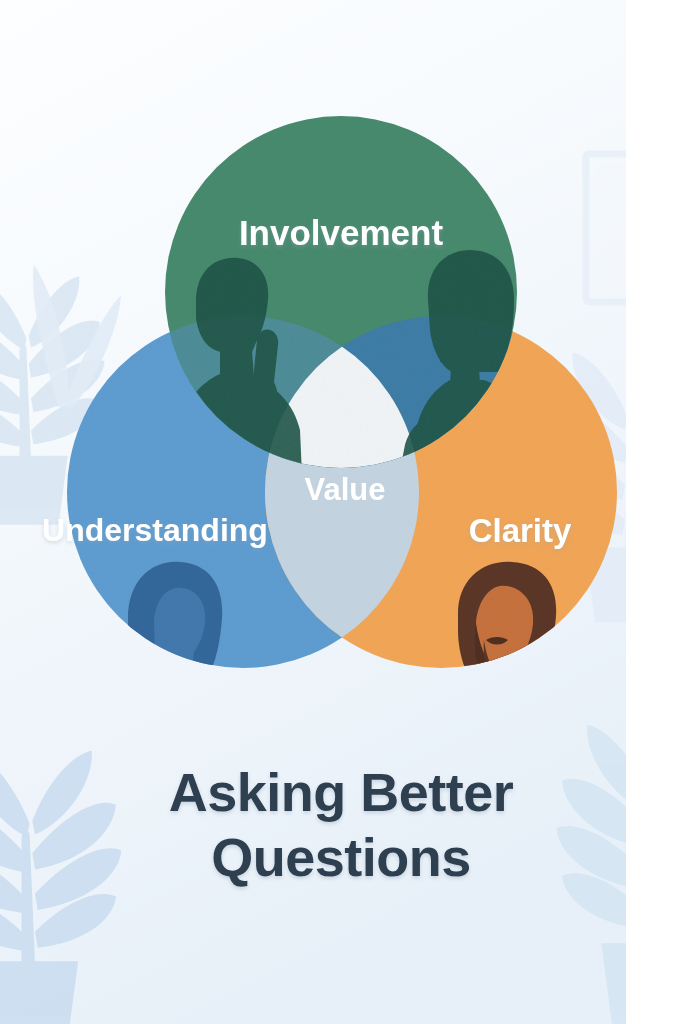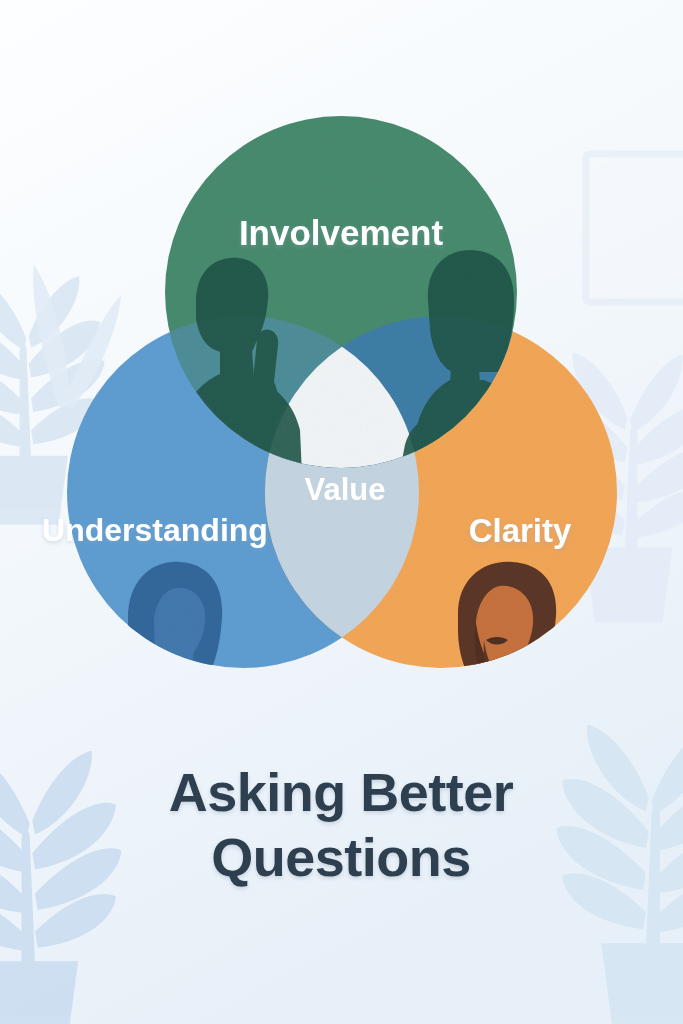--- a/index.html
+++ b/index.html
@@ -5,21 +5,21 @@
   html, body {
     margin: 0;
     padding: 0;
     background: #ffffff;
   }
   body {
     font-family: "Liberation Sans", sans-serif;
   }
   #poster {
     position: relative;
-    width: 683px;
+    width: 626px;
     height: 1024px;
     overflow: hidden;
     background: linear-gradient(160deg, #fbfdff 0%, #f4f8fc 40%, #eef4fa 75%, #e9f1f9 100%);
   }
   #poster-svg {
     position: absolute;
     top: 0;
     left: 0;
     width: 683px;
     height: 1024px;

